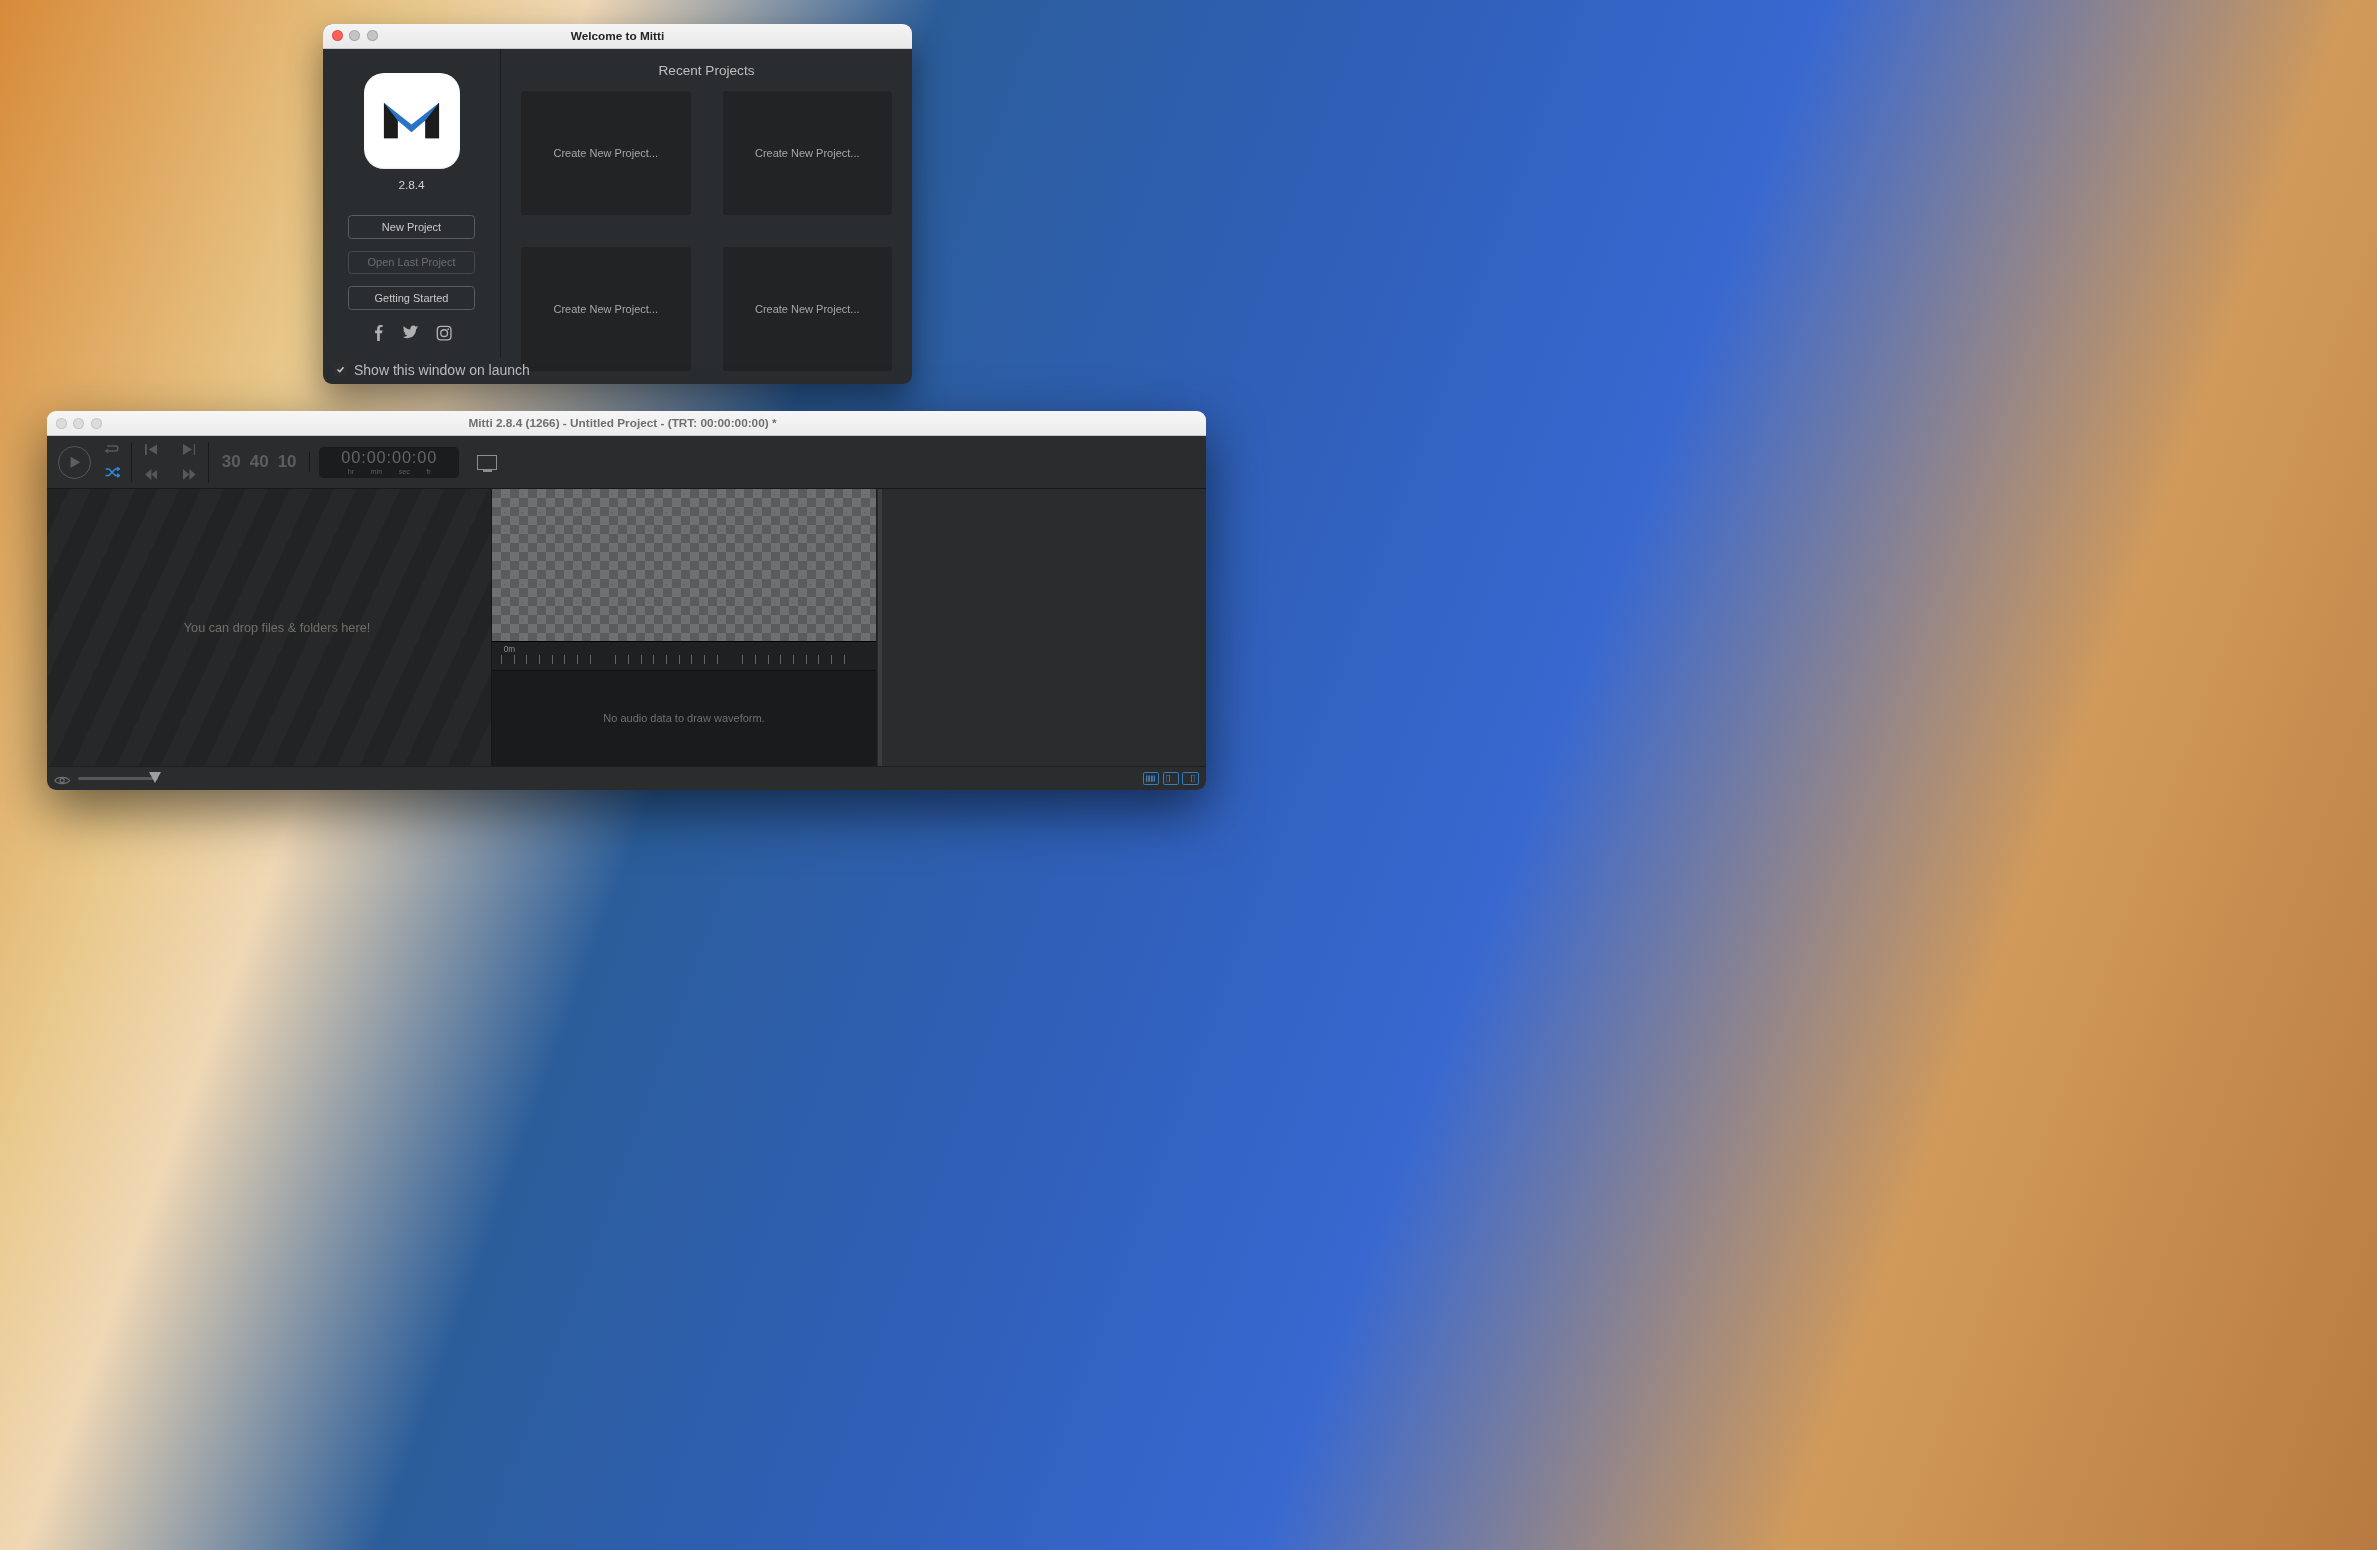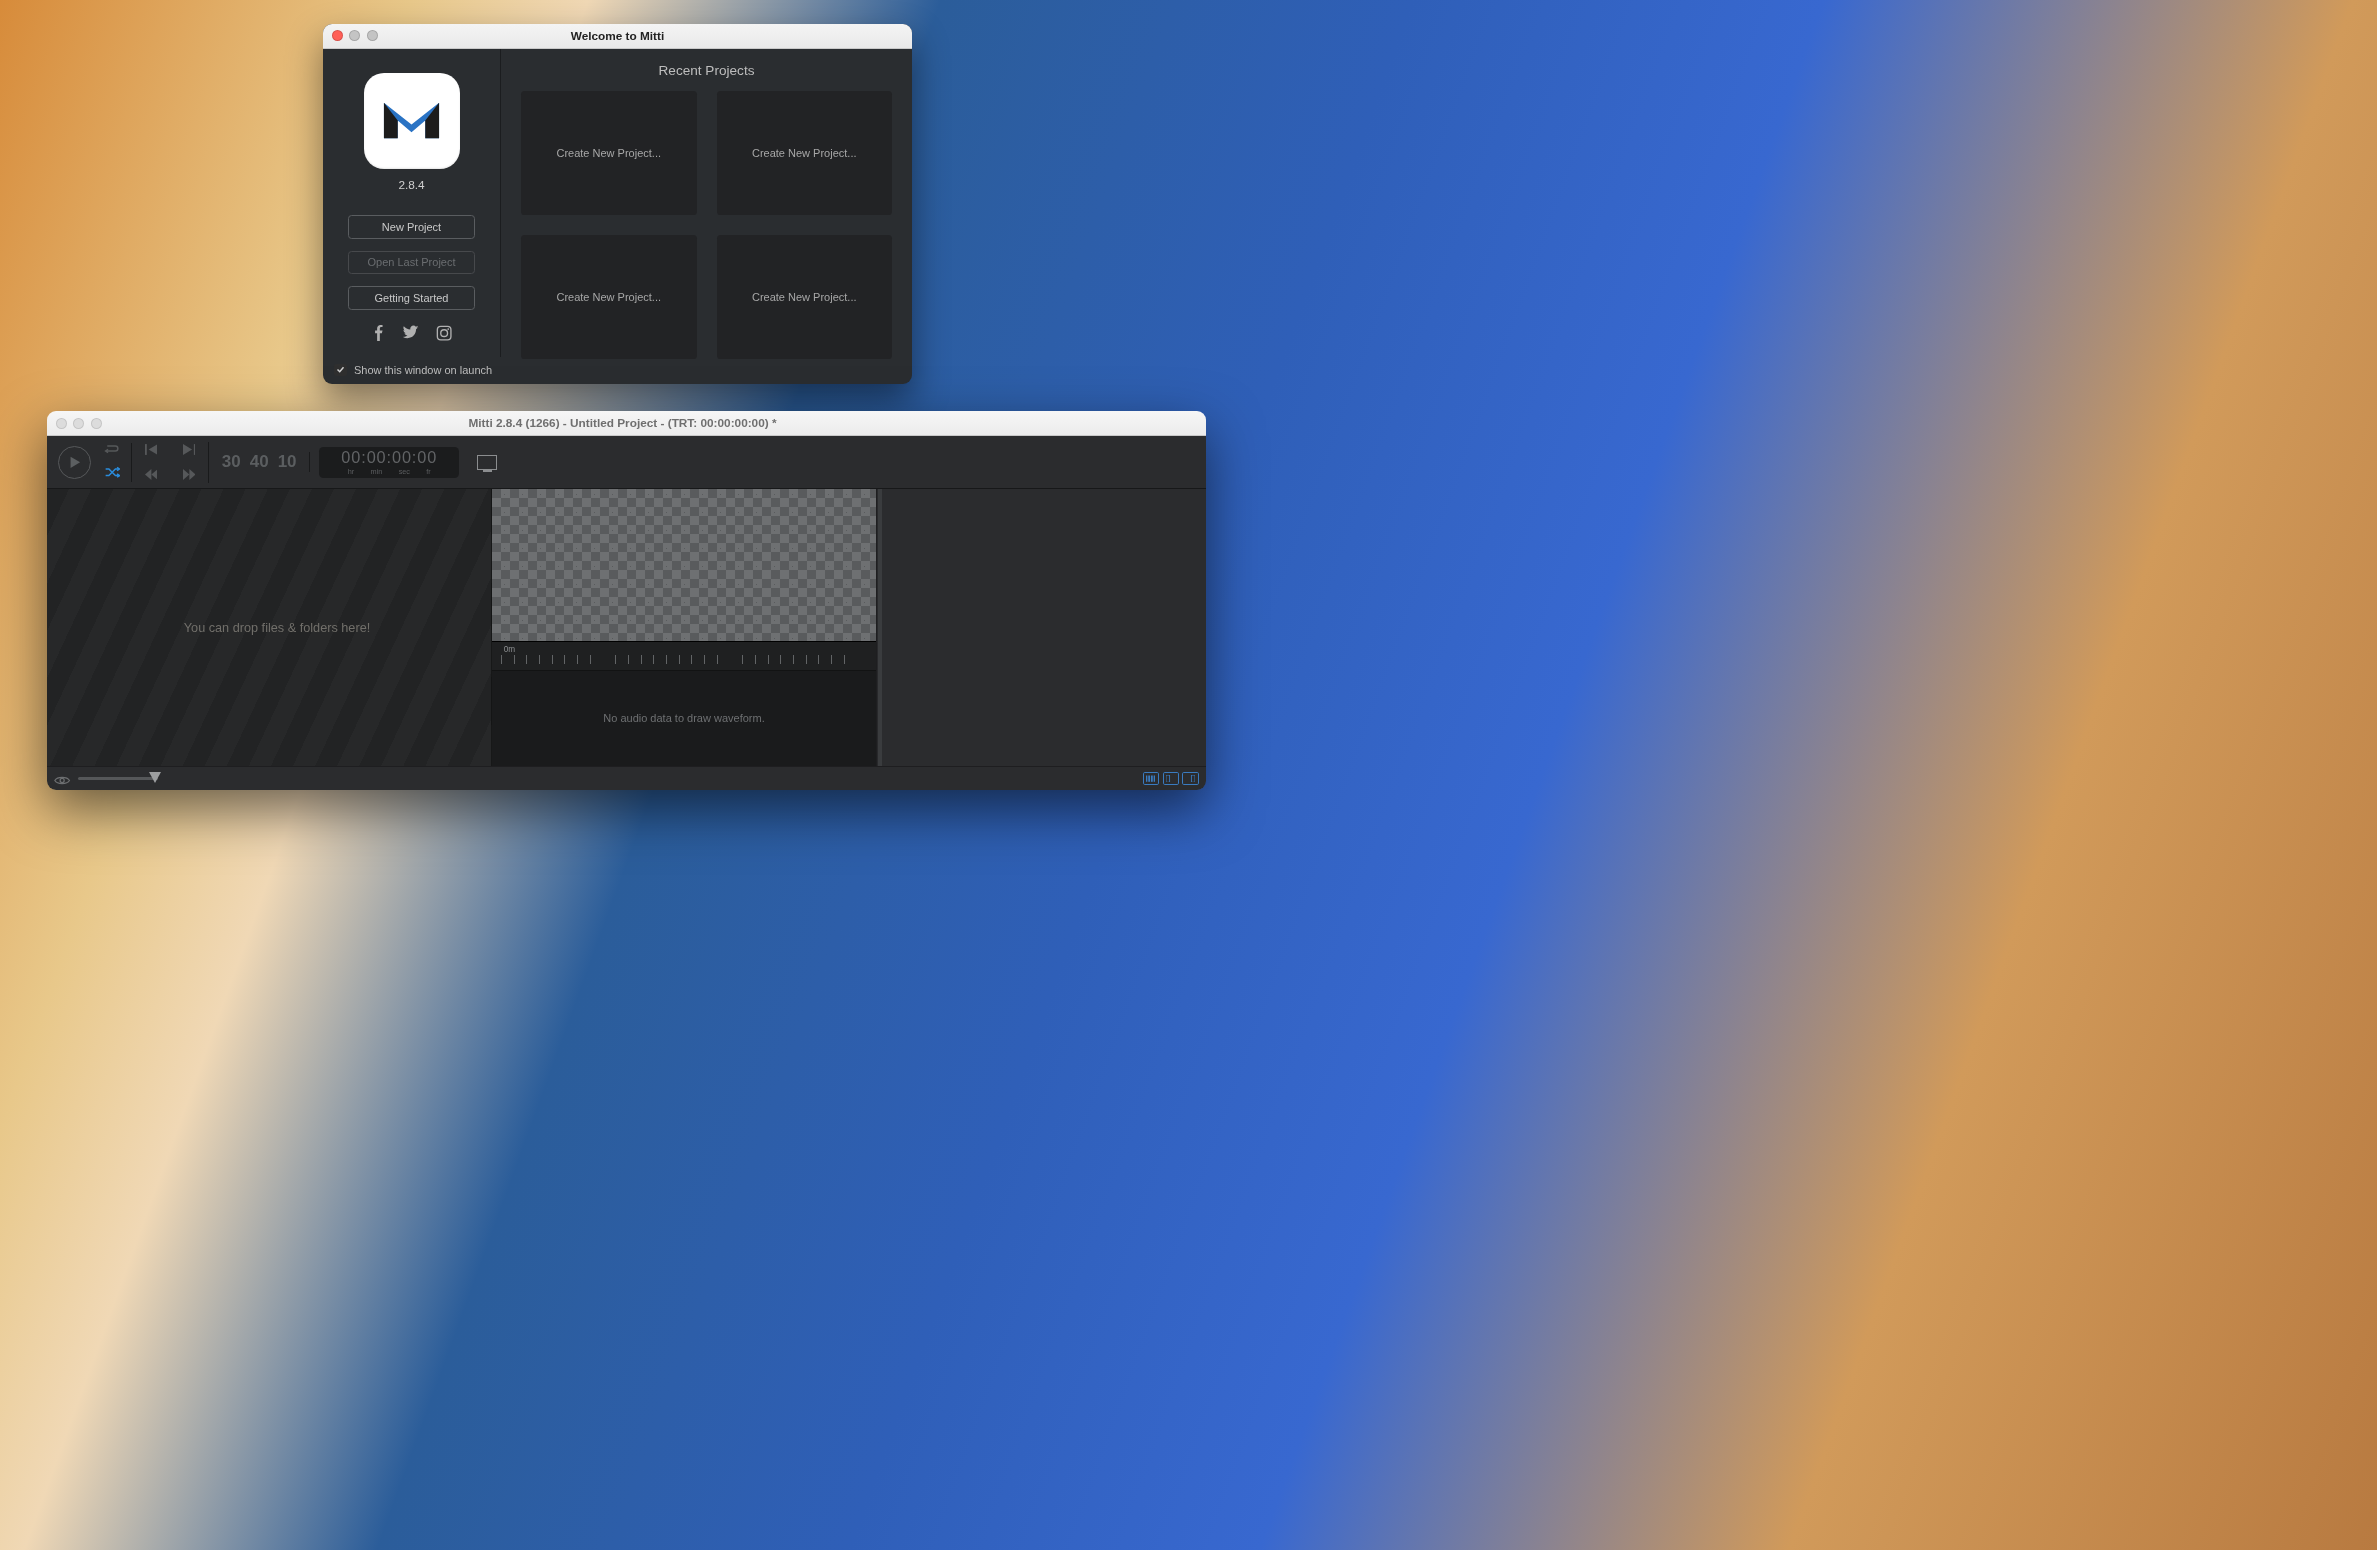--- a/index.html
+++ b/index.html
@@ -101,21 +101,21 @@
 .recent-title {
   text-align: center;
   color: #bdbdbd;
   font-size: 13.6px;
   margin-bottom: 12.7px;
 }
 .recent-grid {
   display: grid;
   grid-template-columns: 1fr 1fr;
   grid-template-rows: 1fr 1fr;
-  gap: 20px;
+  gap: 32px;
 }
 .recent-cell {
   height: 124px;
   background: #222325;
   border-radius: 3.6px;
   display: flex;
   align-items: center;
   justify-content: center;
   color: #a7a7a7;
   font-size: 11px;
@@ -131,21 +131,21 @@
   width: 12.7px; height: 12.7px;
   border-radius: 2.7px;
   background: #2f2f2f;
   display: inline-flex;
   align-items: center;
   justify-content: center;
   margin-right: 7.3px;
   cursor: pointer;
 }
 .chk svg { width: 9px; height: 9px; stroke:#d0d0d0; fill:none; stroke-width:2; }
-.chk-label { color:#bdbdbd; font-size:11px; }
+.chk-label { color:#bdbdbd; font-size:14px; }
 
 
 .main-window {
   position: absolute;
   left: 47px;
   top: 411px;
   width: 1159px;
   height: 379px;
   border-radius: 9px;
   overflow: hidden;

